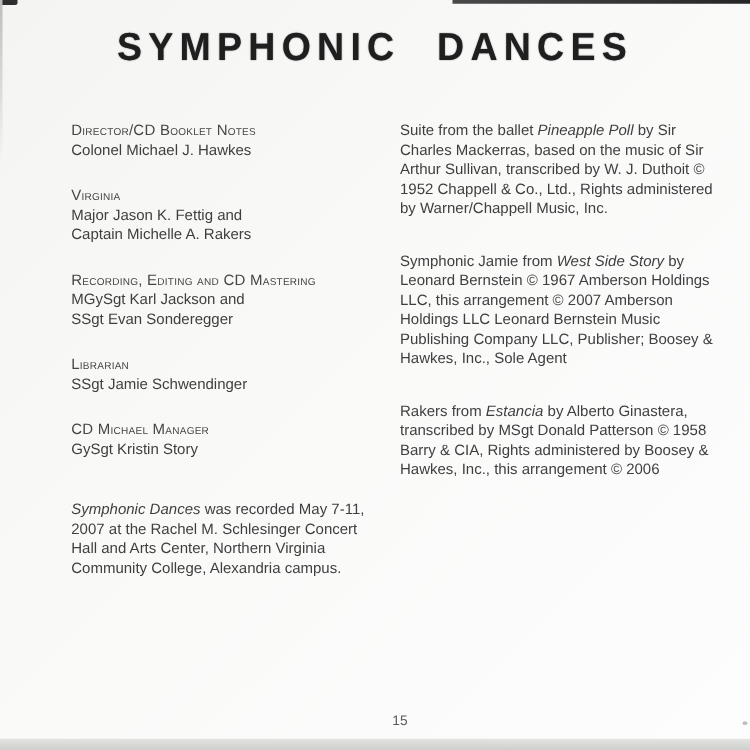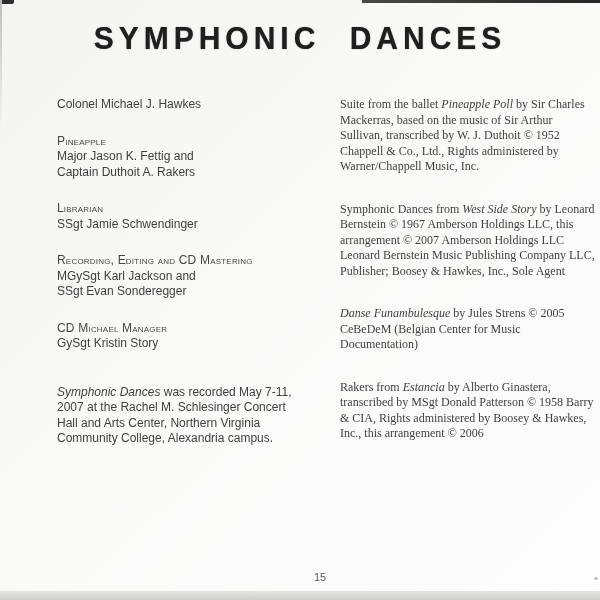--- a/index.html
+++ b/index.html
@@ -46,21 +46,21 @@
     font-weight: 700;
     letter-spacing: 5px;
     word-spacing: 16px;
     color: #1f1f1f;
     transform: scaleY(1.04);
     text-shadow: 0 0 1px rgba(30,30,30,0.75);
   }
 
   .col { position: absolute; top: 97px; font-size: 12px; line-height: 15.5px; }
   .col-left  { left: 57px;  width: 250px; }
-  .col-right { left: 340px; width: 258px; font-family: Liberation Serif, serif; }
+  .col-right { left: 320px; width: 258px; }
 
   .credit-section { margin: 0 0 21px 0; }
   .credit-heading {
     font-variant: small-caps;
     letter-spacing: 0.2px;
     color: #464646;
   }
   .credit-value { white-space: pre-line; color: #3f3f3f; }
 
   .note-paragraph { margin: 33px 0 12px 0; color: #3f3f3f; }
@@ -85,50 +85,50 @@
   <div class="edge-left-line"></div>
   <div class="edge-top-right"></div>
   <div class="edge-bottom"></div>
   <div class="speck"></div>
 
   <div class="title">SYMPHONIC DANCES</div>
 
   <div class="col col-left">
 
     <div class="credit-section">
+      <div class="credit-heading">Director/CD Booklet Notes</div>
       <div class="credit-value">Colonel Michael J. Hawkes</div>
     </div>
 
     <div class="credit-section">
-      <div class="credit-heading">Pineapple</div>
+      <div class="credit-heading">Virginia</div>
       <div class="credit-value">Major Jason K. Fettig and
-Captain Duthoit A. Rakers</div>
-    </div>
-
-    <div class="credit-section">
-      <div class="credit-heading">Librarian</div>
-      <div class="credit-value">SSgt Jamie Schwendinger</div>
+Captain Michelle A. Rakers</div>
     </div>
 
     <div class="credit-section">
       <div class="credit-heading">Recording, Editing and CD Mastering</div>
       <div class="credit-value">MGySgt Karl Jackson and
 SSgt Evan Sonderegger</div>
+    </div>
+
+    <div class="credit-section">
+      <div class="credit-heading">Librarian</div>
+      <div class="credit-value">SSgt Jamie Schwendinger</div>
     </div>
 
     <div class="credit-section">
       <div class="credit-heading">CD Michael Manager</div>
       <div class="credit-value">GySgt Kristin Story</div>
     </div>
 
     <div class="note-paragraph"><span style="font-style: italic;">Symphonic Dances</span><span> was recorded May 7-11, 2007 at the Rachel M. Schlesinger Concert Hall and Arts Center, Northern Virginia Community College, Alexandria campus.</span></div>
   </div>
 
   <div class="col col-right">
     <div class="rights-paragraph"><span>Suite from the ballet </span><span style="font-style: italic;">Pineapple Poll</span><span> by Sir Charles Mackerras, based on the music of Sir Arthur Sullivan, transcribed by W. J. Duthoit © 1952 Chappell &amp; Co., Ltd., Rights administered by Warner/Chappell Music, Inc.</span></div>
-    <div class="rights-paragraph"><span>Symphonic Dances from </span><span style="font-style: italic; text-align: center;">West Side Story</span><span> by Leonard Bernstein © 1967 Amberson Holdings LLC, this arrangement © 2007 Amberson Holdings LLC Leonard Bernstein Music Publishing Company LLC, Publisher; Boosey &amp; Hawkes, Inc., Sole Agent</span></div>
-    <div class="rights-paragraph"><span style="font-style: italic;">Danse Funambulesque</span><span> by Jules Strens © 2005 CeBeDeM (Belgian Center for Music Documentation)</span></div>
+    <div class="rights-paragraph"><span>Symphonic Jamie from </span><span style="font-style: italic; text-align: center;">West Side Story</span><span> by Leonard Bernstein © 1967 Amberson Holdings LLC, this arrangement © 2007 Amberson Holdings LLC Leonard Bernstein Music Publishing Company LLC, Publisher; Boosey &amp; Hawkes, Inc., Sole Agent</span></div>
     <div class="rights-paragraph"><span>Rakers from </span><span style="font-style: italic;">Estancia</span><span> by Alberto Ginastera, transcribed by MSgt Donald Patterson © 1958 Barry &amp; CIA, Rights administered by Boosey &amp; Hawkes, Inc., this arrangement © 2006</span></div>
   </div>
 
   <div class="page-number">15</div>
 
 </div>
 
 </body></html>

